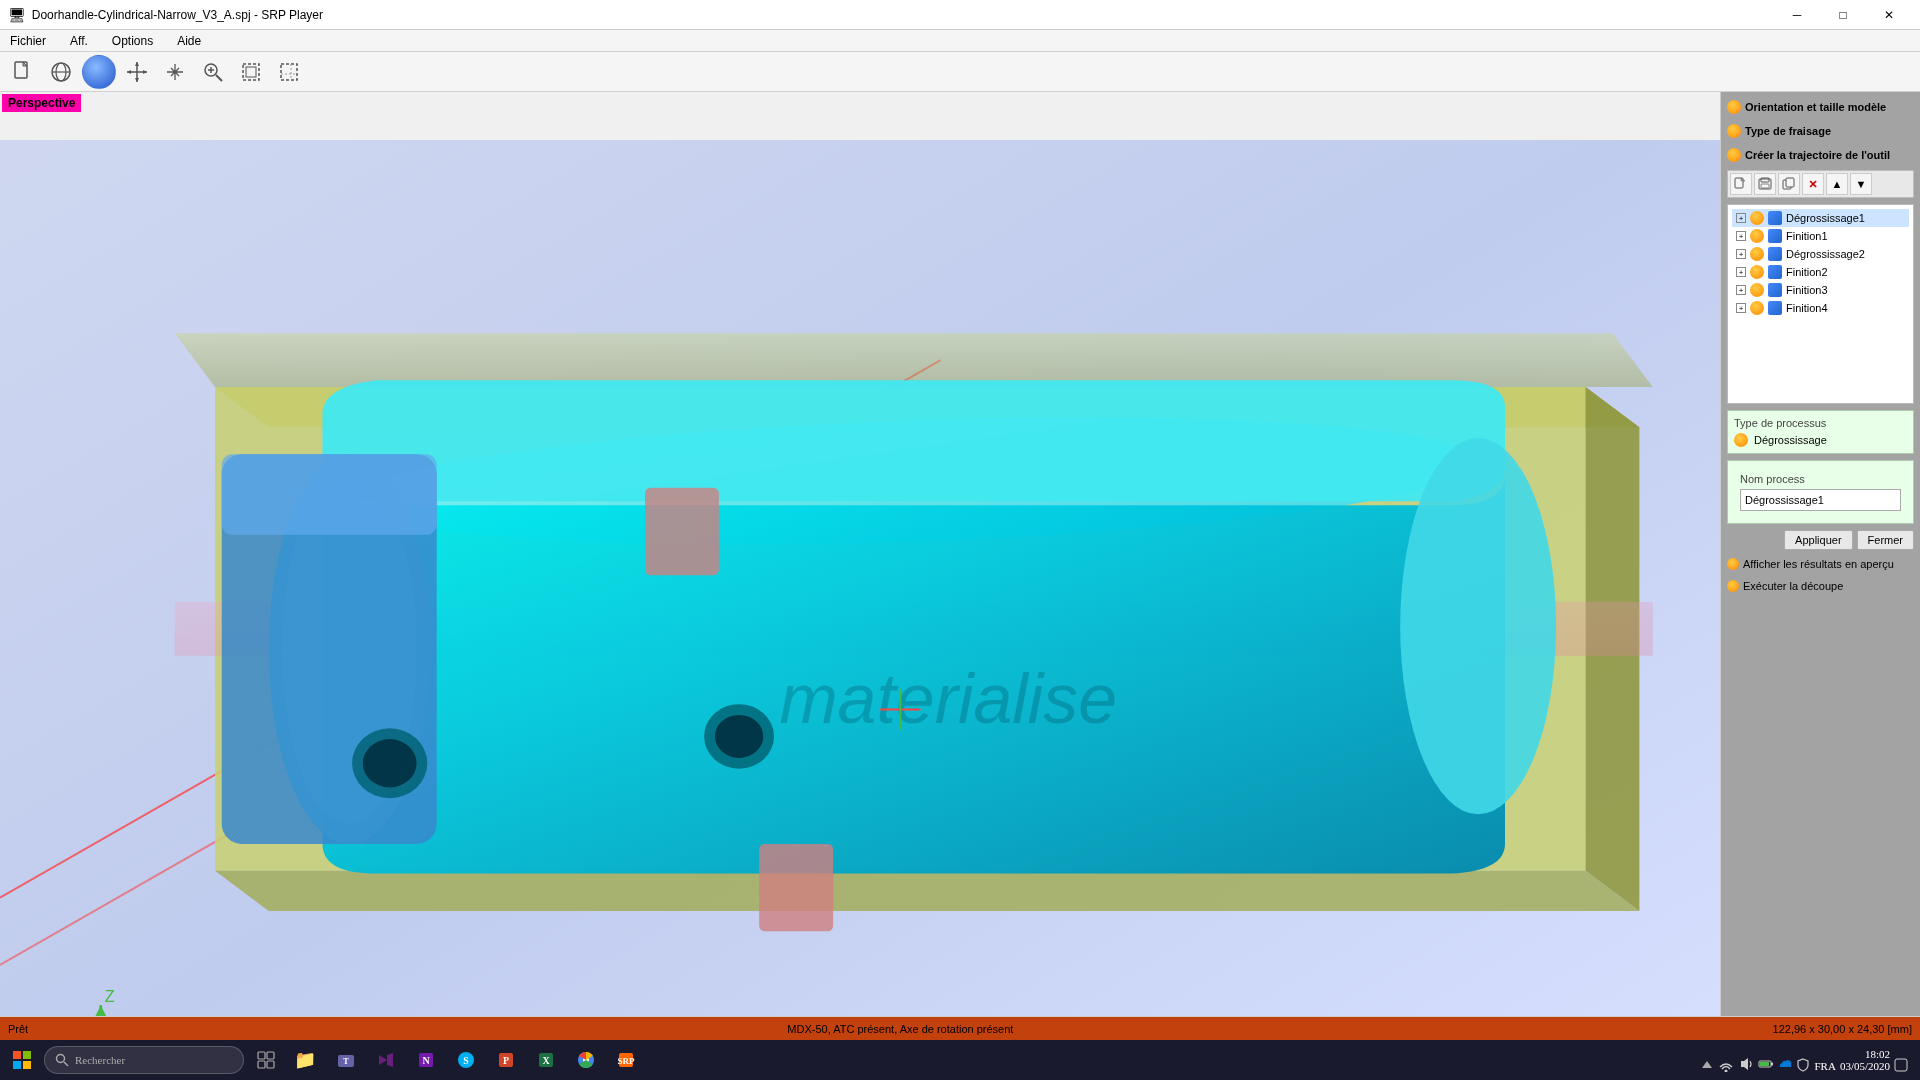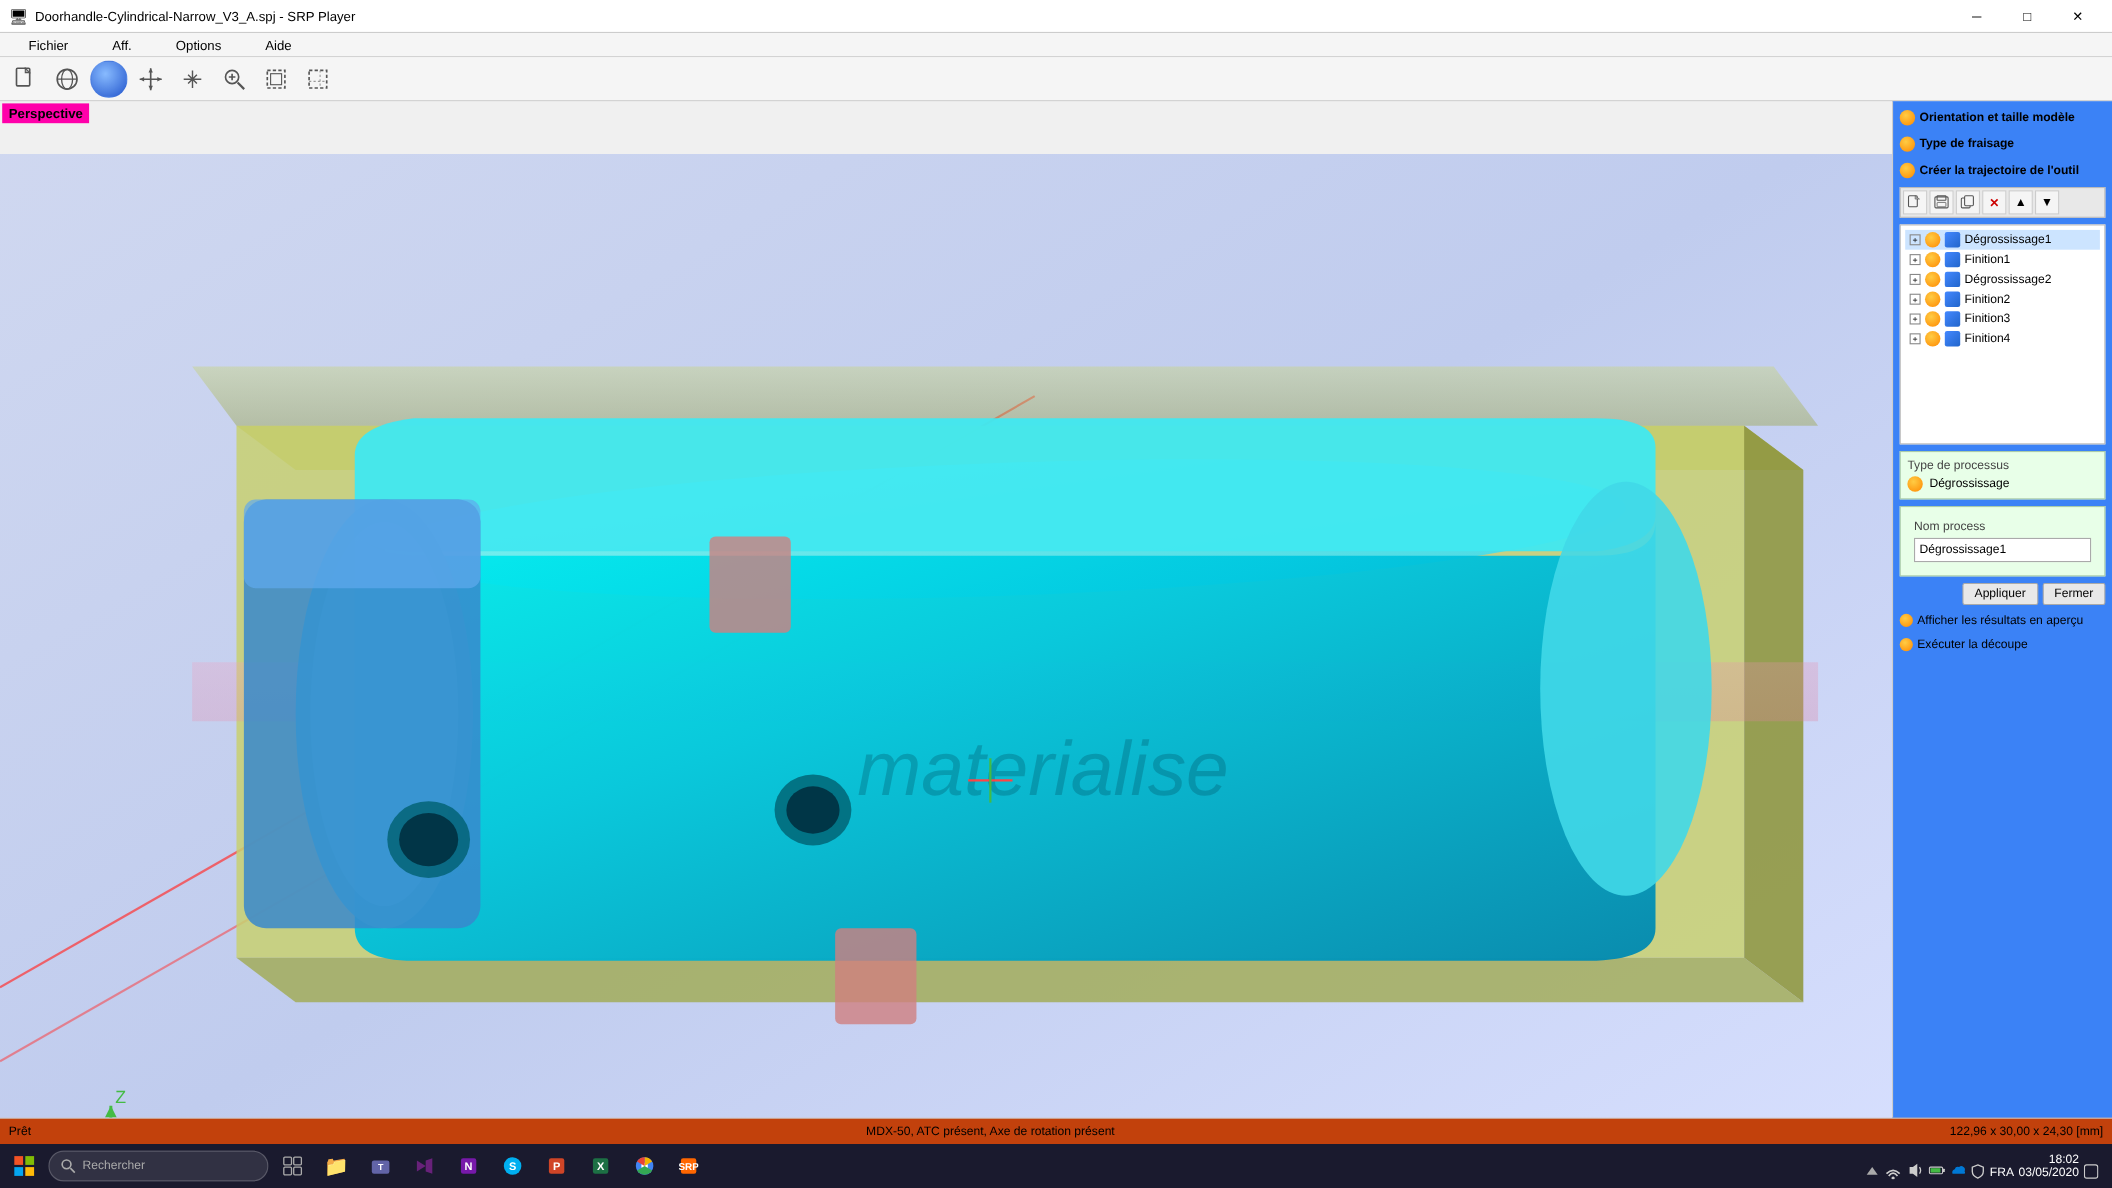--- a/index.html
+++ b/index.html
@@ -34,21 +34,20 @@
       align-items: center;
       padding: 0 4px;
       border-bottom: 1px solid #d0d0d0;
       gap: 12px;
     }
     .menu-item {
       font-size: 12px;
       padding: 2px 6px;
       cursor: pointer;
       color: #000;
-      margin-left: 16px;
     }
 
     
     #toolbar {
       height: 40px;
       background: #f5f5f5;
       display: flex;
       align-items: center;
       padding: 0 6px;
       gap: 4px;
@@ -95,21 +94,21 @@
       width: 100%;
       height: 100%;
       background: linear-gradient(160deg, #d8dcf0 0%, #b8c8e8 30%, #c8d4f0 60%, #dce4ff 100%);
       position: relative;
       margin-top: 48px;
     }
 
     
     #right-panel {
       width: 200px;
-      background: #3b82f6;
+      background: #a3a3a3;
       border-left: 1px solid #ccc;
       display: flex;
       flex-direction: column;
       padding: 6px;
       gap: 6px;
     }
 
     .panel-section-title {
       display: flex;
       align-items: center;
@@ -260,20 +259,21 @@
     }
 
     
     #taskbar {
       height: 40px;
       background: #1a1a2e;
       display: flex;
       align-items: center;
       padding: 0 4px;
       gap: 4px;
+      font-family: Liberation Serif, serif;
     }
     .taskbar-btn {
       width: 36px; height: 36px;
       display: flex; align-items: center; justify-content: center;
       cursor: pointer;
       border-radius: 2px;
       font-size: 18px;
     }
     #taskbar-right {
       margin-left: auto;

